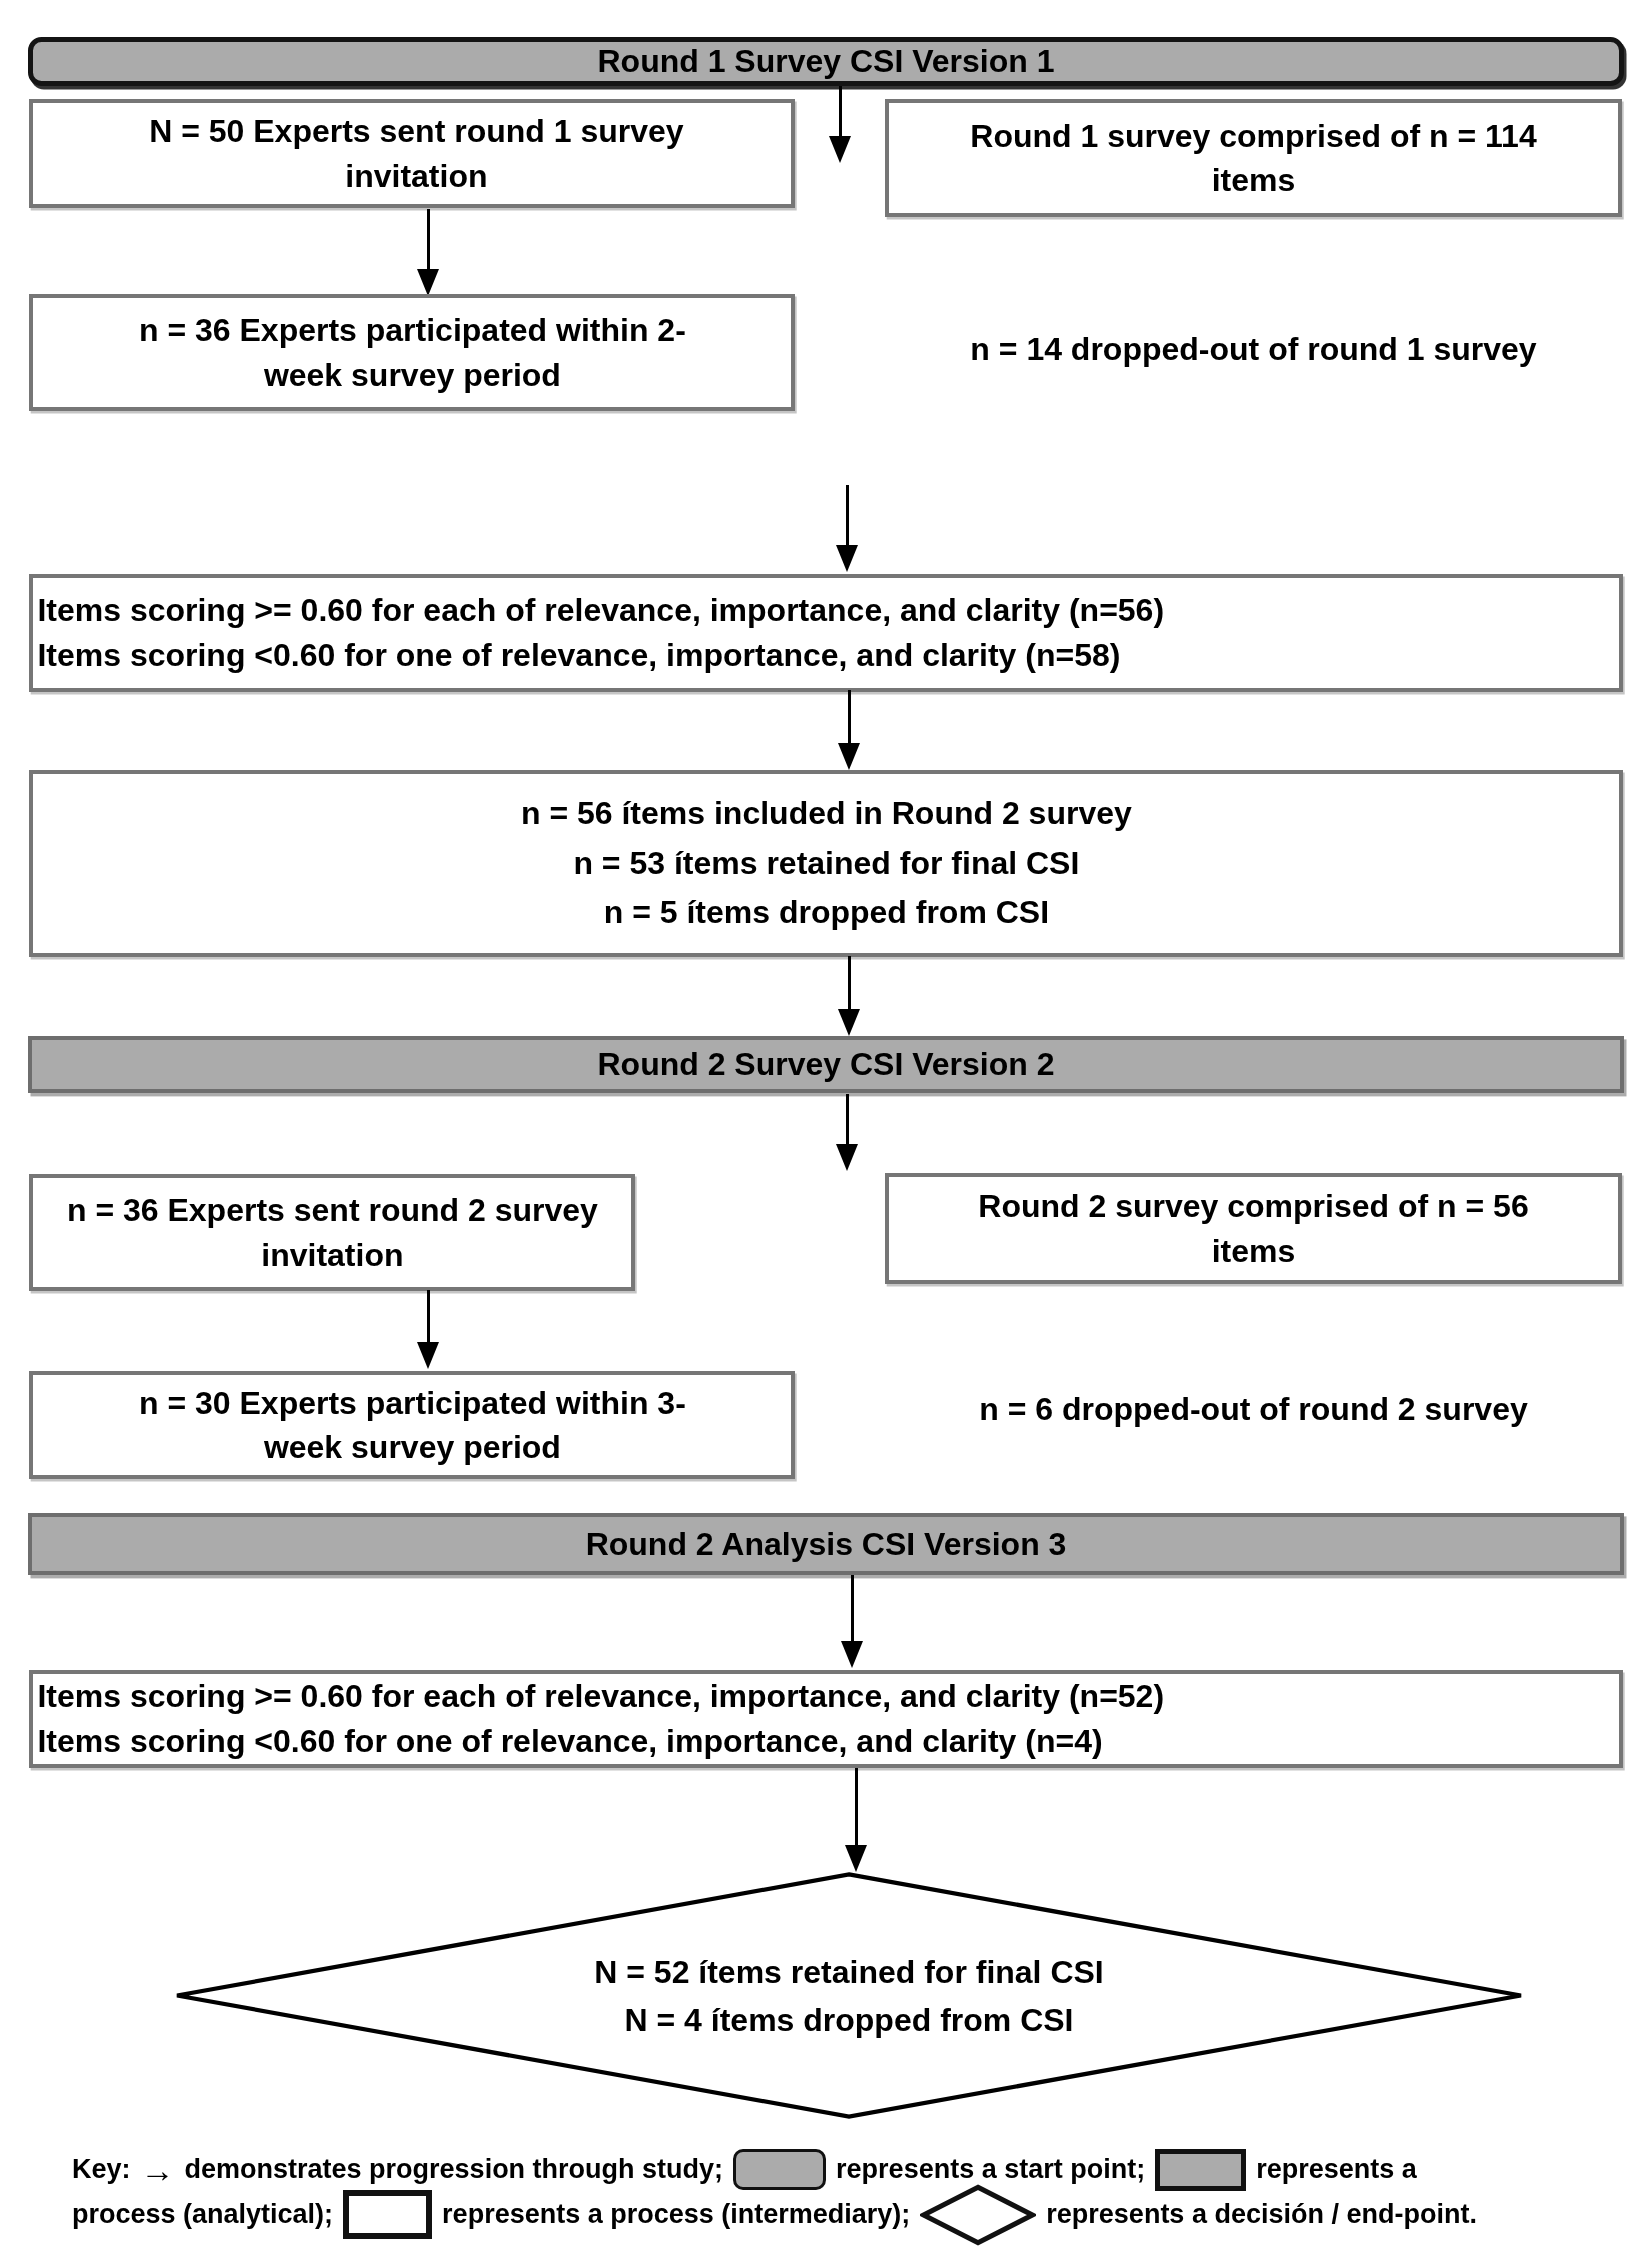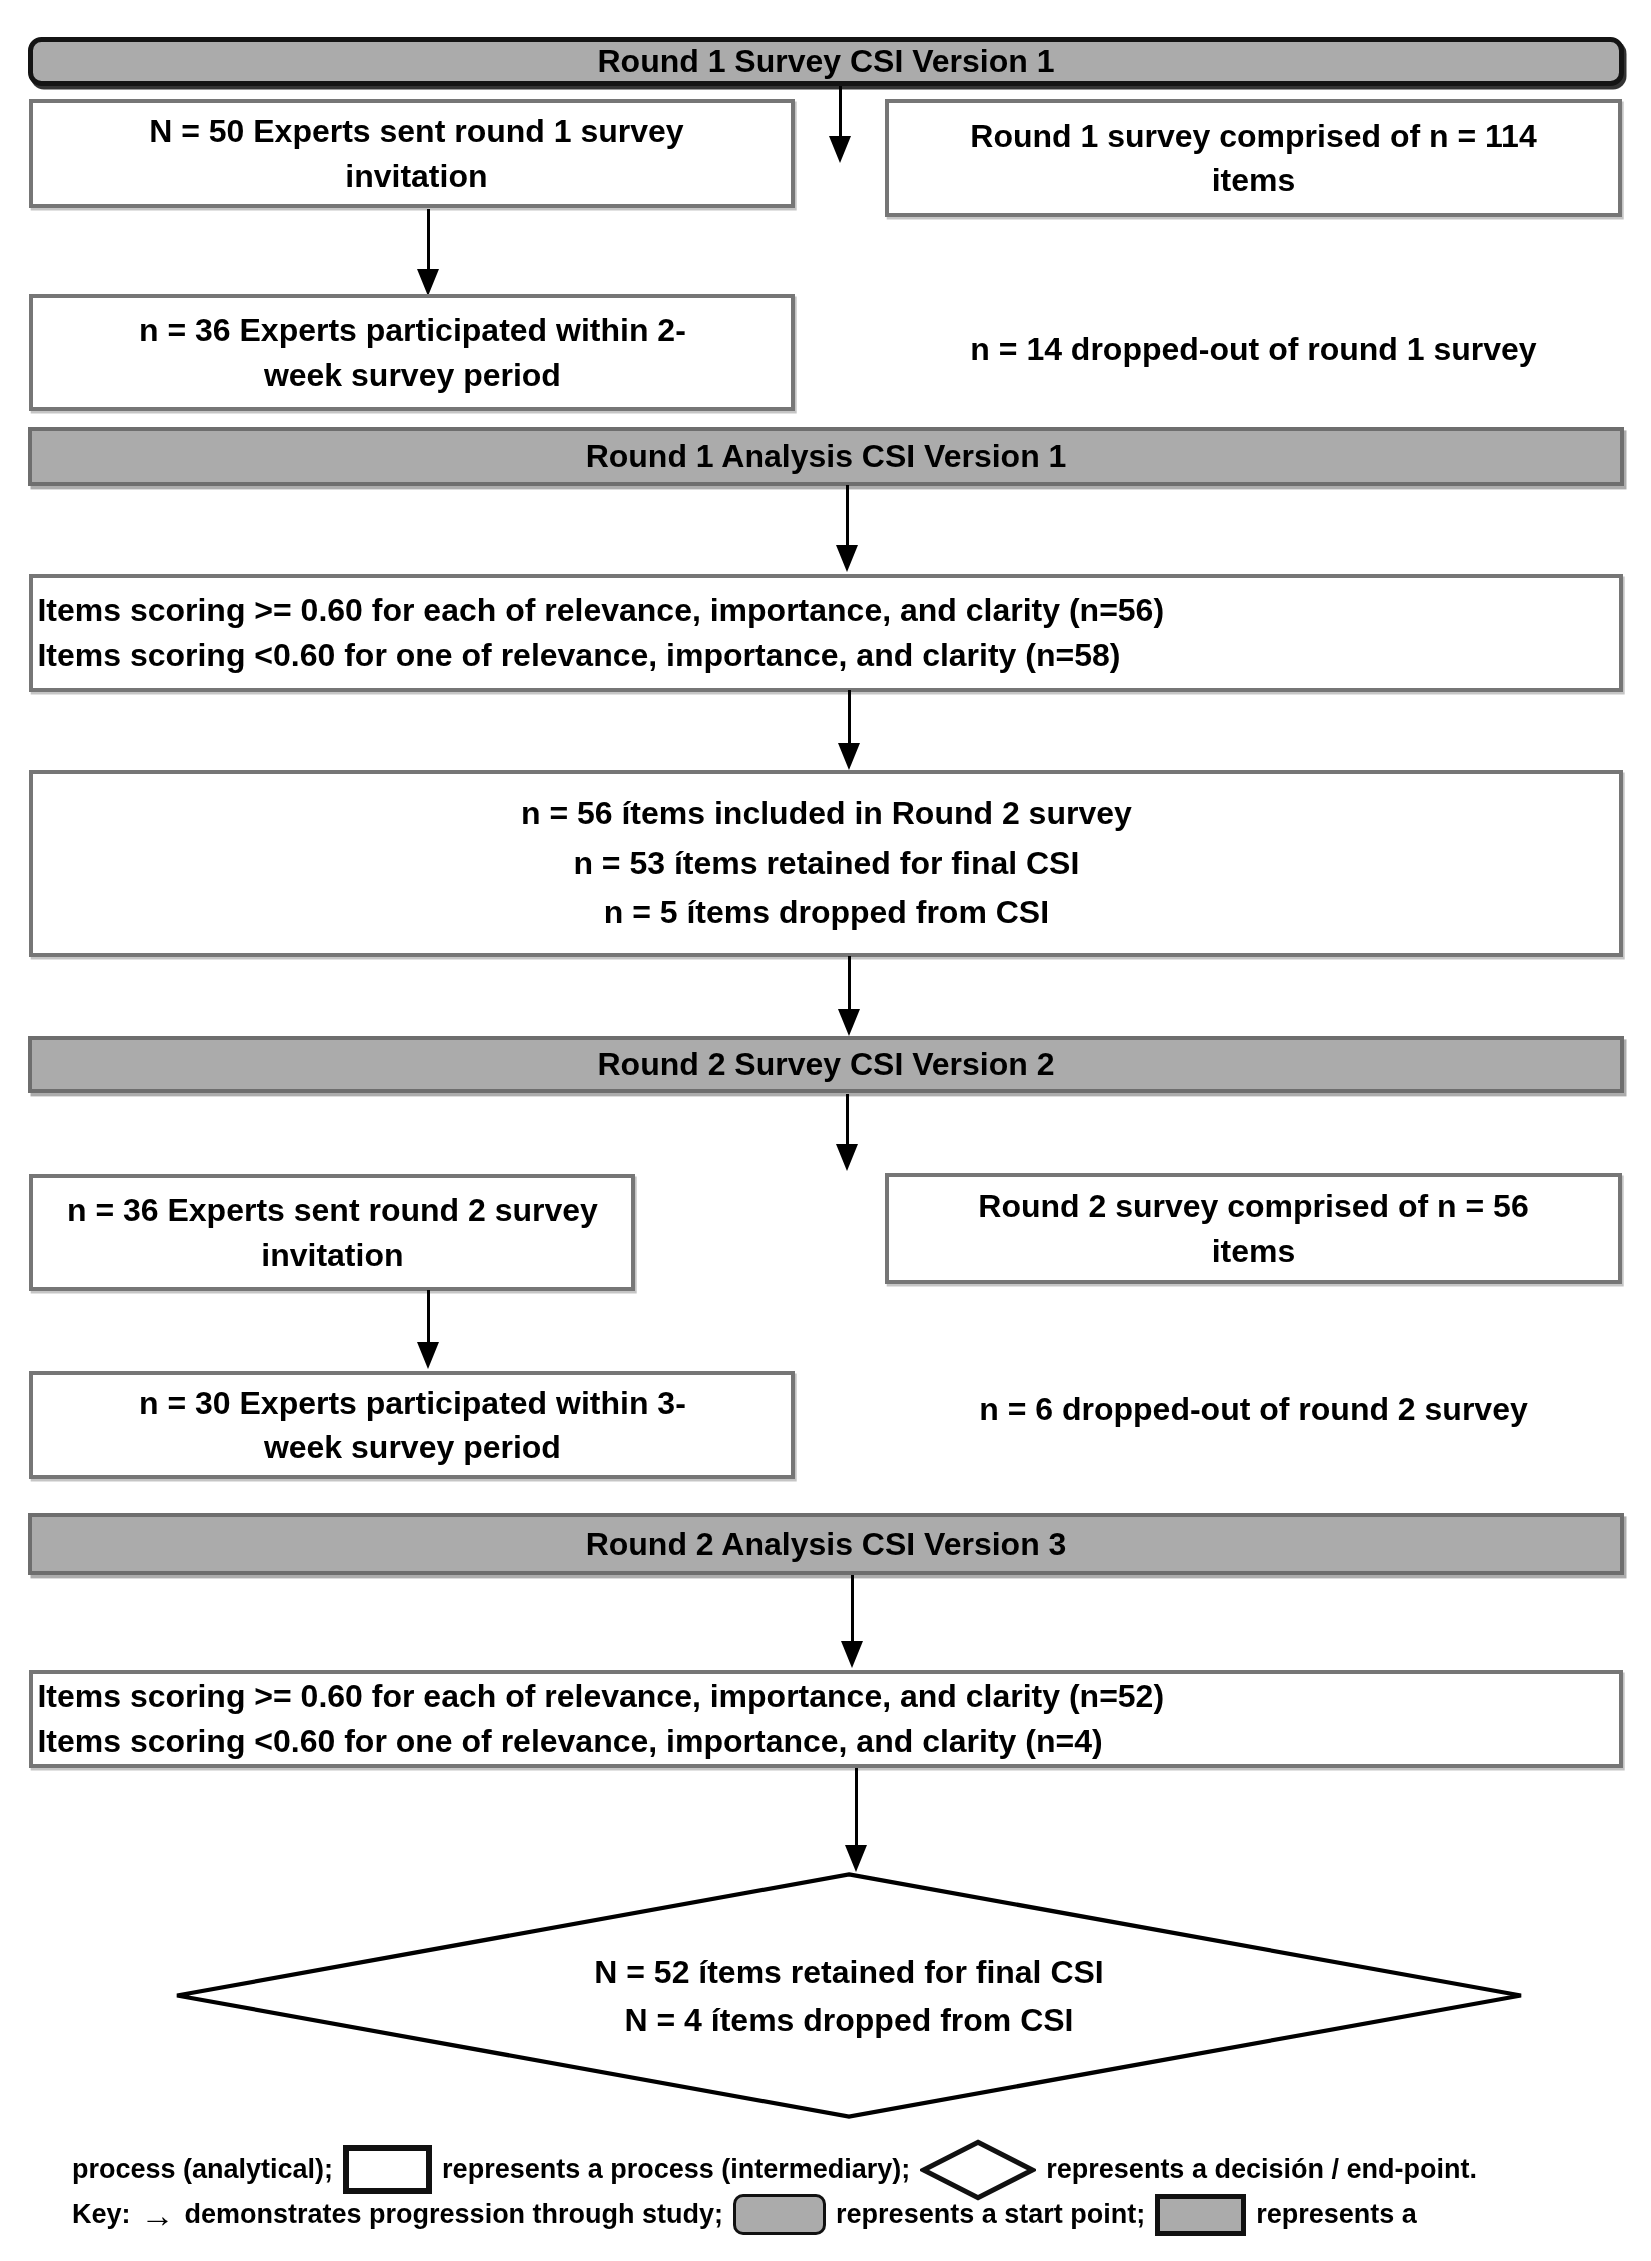--- a/index.html
+++ b/index.html
@@ -92,23 +92,20 @@
     <div class="head"></div>
   </div>
 
   <div class="wbox" style="left:29.4px;top:294px;width:766px;height:117px;">
     <div>n = 36 Experts participated within 2-</div>
     <div>week survey period</div>
   </div>
 
   <div class="floating" style="left:875px;top:330px;width:757px;">n = 14 dropped-out of round 1 survey</div>
 
-  <div class="bar" style="top:427px;height:59px;">
-    <span>Round 1 Analysis CSI Version 1</span>
-  </div>
 
   <div class="arrow" style="left:835px;top:485px;height:87px;">
     <div class="shaft" style="height:61px;"></div>
     <div class="head"></div>
   </div>
 
   <div class="wbox left" style="left:29.4px;top:574px;width:1594px;height:118px;">
     <div>Items scoring &gt;= 0.60 for each of relevance, importance, and clarity (n=56)</div>
     <div>Items scoring &lt;0.60 for one of relevance, importance, and clarity (n=58)</div>
   </div>
@@ -181,34 +178,34 @@
 
   <svg class="diamond-svg" width="1354" height="249" viewBox="0 0 1610 296">
     <polygon points="805,4 1604,148 805,292 6,148" fill="#ffffff" stroke="#000000" stroke-width="5"></polygon>
   </svg>
   <div class="diamond-text">
     <div>N = 52 ítems retained for final CSI</div>
     <div>N = 4 ítems dropped from CSI</div>
   </div>
 
   <div class="key">
+    <div class="key-line">
+      <span>Key:</span>
+      <span class="k-arrow">→</span>
+      <span>demonstrates progression through study;</span>
+      <span class="k-start"></span>
+      <span>represents a start point;</span>
+      <span class="k-analytical"></span>
+      <span>represents a</span>
+    </div>
     <div class="key-line">
       <span>process (analytical);</span>
       <span class="k-intermediary"></span>
       <span>represents a process (intermediary);</span>
       <svg class="k-diamond" width="116" height="62" viewBox="0 0 138 74">
         <polygon points="69,4 134,37 69,70 4,37" fill="#ffffff" stroke="#111111" stroke-width="6"></polygon>
       </svg>
       <span>represents a decisión / end-point.</span>
     </div>
-    <div class="key-line">
-      <span>Key:</span>
-      <span class="k-arrow">→</span>
-      <span>demonstrates progression through study;</span>
-      <span class="k-start"></span>
-      <span>represents a start point;</span>
-      <span class="k-analytical"></span>
-      <span>represents a</span>
-    </div>
   </div>
 
 </div>
 
 
 </body></html>

